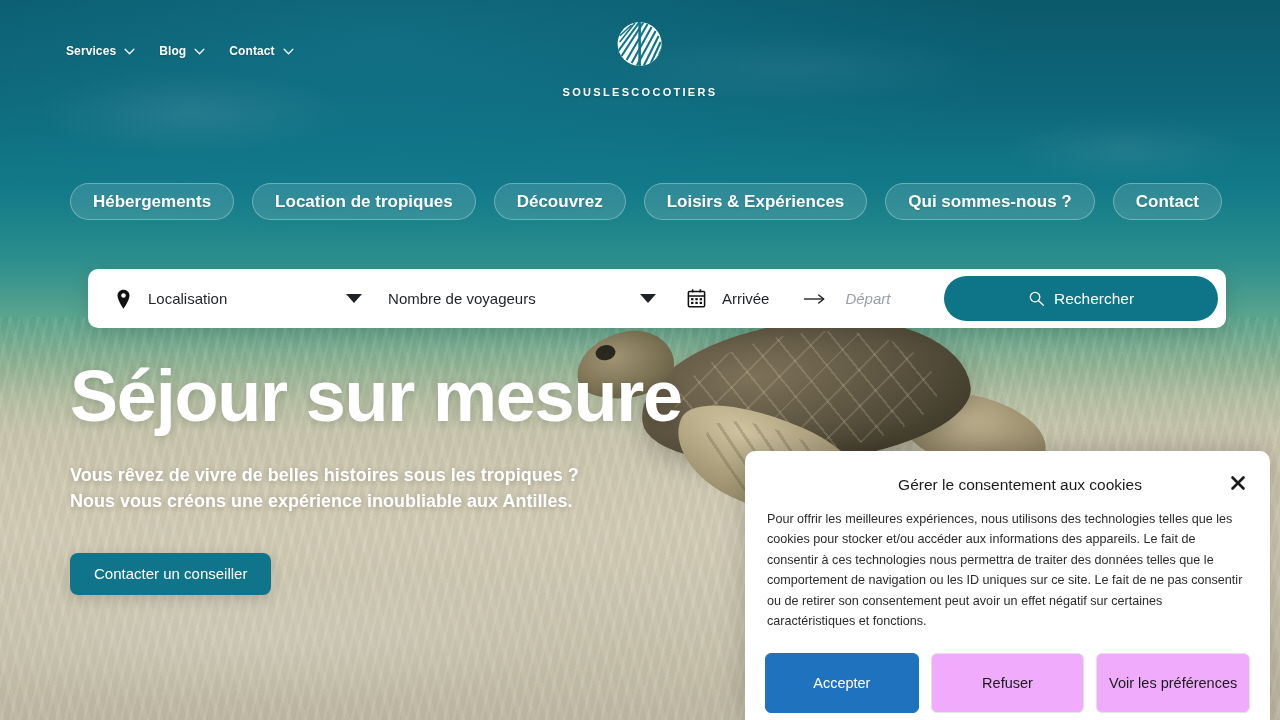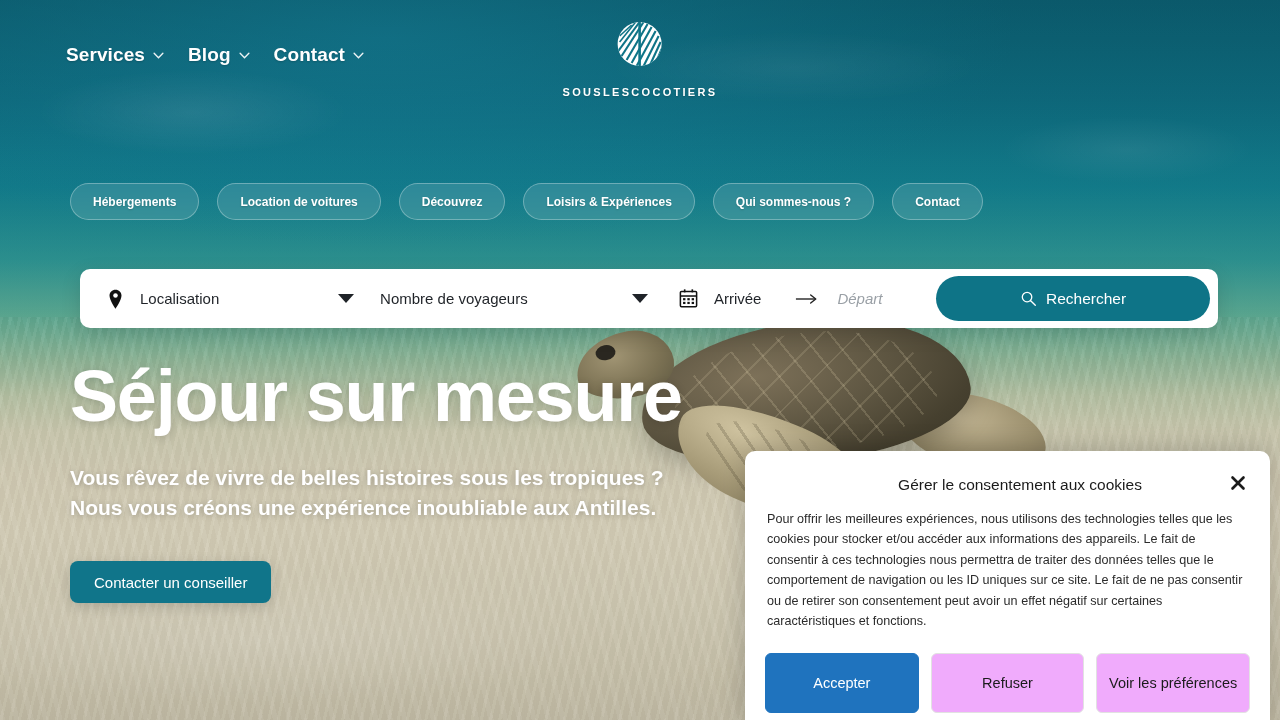--- a/index.html
+++ b/index.html
@@ -85,49 +85,49 @@
   .bg-vignette {
     position: absolute; inset: 0;
     background: linear-gradient(180deg, rgba(5,50,62,0.30) 0%, rgba(5,50,62,0.10) 22%, rgba(0,0,0,0) 45%);
   }
 
   
   #site-header { position: absolute; left: 0; top: 0; width: 100%; height: 110px; z-index: 20; }
   .main-nav { position: absolute; left: 66px; top: 44px; display: flex; gap: 24px; align-items: center; }
   .nav-item {
     display: flex; align-items: center; gap: 8px;
-    color: #ffffff; font-size: 19px; font-weight: 700; letter-spacing: .1px;
+    color: #ffffff; font-size: 12px; font-weight: 700; letter-spacing: .1px;
     cursor: pointer; text-shadow: 0 1px 2px rgba(0,0,0,0.18);
   }
   .chev { display: inline-block; width: 11px; height: 7px; opacity: .92; }
   .chev svg { display: block; }
 
   .brand { position: absolute; left: 50%; top: 18px; transform: translateX(-50%); text-align: center; }
   .brand-mark { width: 52px; height: 62px; margin: 0 auto 6px; }
   .brand-name {
     color: #ffffff; font-size: 11px; font-weight: 700; letter-spacing: 2.3px;
     text-shadow: 0 1px 2px rgba(0,0,0,0.2);
   }
 
   
   #category-pills { position: absolute; left: 70px; top: 183px; display: flex; gap: 18px; z-index: 20; }
   .pill {
     height: 37px; padding: 0 22px; border-radius: 19px;
     display: flex; align-items: center; justify-content: center;
-    color: #ffffff; font-size: 12px; font-weight: 700; white-space: nowrap;
+    color: #ffffff; font-size: 17px; font-weight: 700; white-space: nowrap;
     background: rgba(255,255,255,0.12);
     border: 1px solid rgba(255,255,255,0.30);
     backdrop-filter: blur(2px);
     cursor: pointer;
     text-shadow: 0 1px 2px rgba(0,0,0,0.18);
   }
 
   
   #search-bar {
-    position: absolute; left: 80px; top: 269px; width: 1138px; height: 59px;
+    position: absolute; left: 88px; top: 269px; width: 1138px; height: 59px;
     background: #ffffff; border-radius: 10px; z-index: 20;
     display: flex; align-items: center;
     box-shadow: 0 6px 20px rgba(0,0,0,0.13);
   }
   .field { display: flex; align-items: center; height: 100%; }
   .f-loc { width: 292px; padding-left: 24px; }
   .f-dates { width: 278px; padding-left: 16px; }
   .f-guests { width: 298px; padding-left: 12px; }
   .ficon { width: 22px; display: flex; align-items: center; justify-content: center; flex: none; }
   .flabel { font-size: 15px; color: #1f2328; margin-left: 14px; }
@@ -144,21 +144,21 @@
     font-size: 15.5px; font-family: inherit; cursor: pointer;
   }
 
   
   #hero-copy { position: absolute; left: 70px; top: 360px; z-index: 15; }
   .hero-title {
     color: #fff; font-size: 72px; font-weight: 800; letter-spacing: -1.2px;
     line-height: 1.02; text-shadow: 0 2px 10px rgba(0,0,0,0.16);
   }
   .hero-sub {
-    margin-top: 30px; color: #fff; font-size: 21px; font-weight: 700; line-height: 1.42;
+    margin-top: 30px; color: #fff; font-size: 18px; font-weight: 700; line-height: 1.42;
     text-shadow: 0 1px 6px rgba(0,0,0,0.22);
   }
   .btn-cta {
     margin-top: 38px; display: inline-flex; align-items: center; justify-content: center;
     height: 42px; padding: 0 24px; border-radius: 8px;
     background: #10758a; color: #fff; border: none;
     font-size: 15px; font-weight: 400; font-family: inherit; cursor: pointer;
     box-shadow: 0 4px 14px rgba(0,0,0,0.15);
   }
 
@@ -261,21 +261,21 @@
             <path d="M18 7 L6 18"></path>
         </g>
       </svg>
     </div>
     <div class="brand-name">SOUSLESCOCOTIERS</div>
   </div>
 </header>
 
 <div id="category-pills">
   <div class="pill">Hébergements</div>
-  <div class="pill">Location de voitures</div>
+  <div class="pill">Location de tropiques</div>
   <div class="pill">Découvrez</div>
   <div class="pill">Loisirs &amp; Expériences</div>
   <div class="pill">Qui sommes-nous ?</div>
   <div class="pill">Contact</div>
 </div>
 
 <div id="search-bar">
 
   <div class="field f-loc">
     <span class="ficon">

